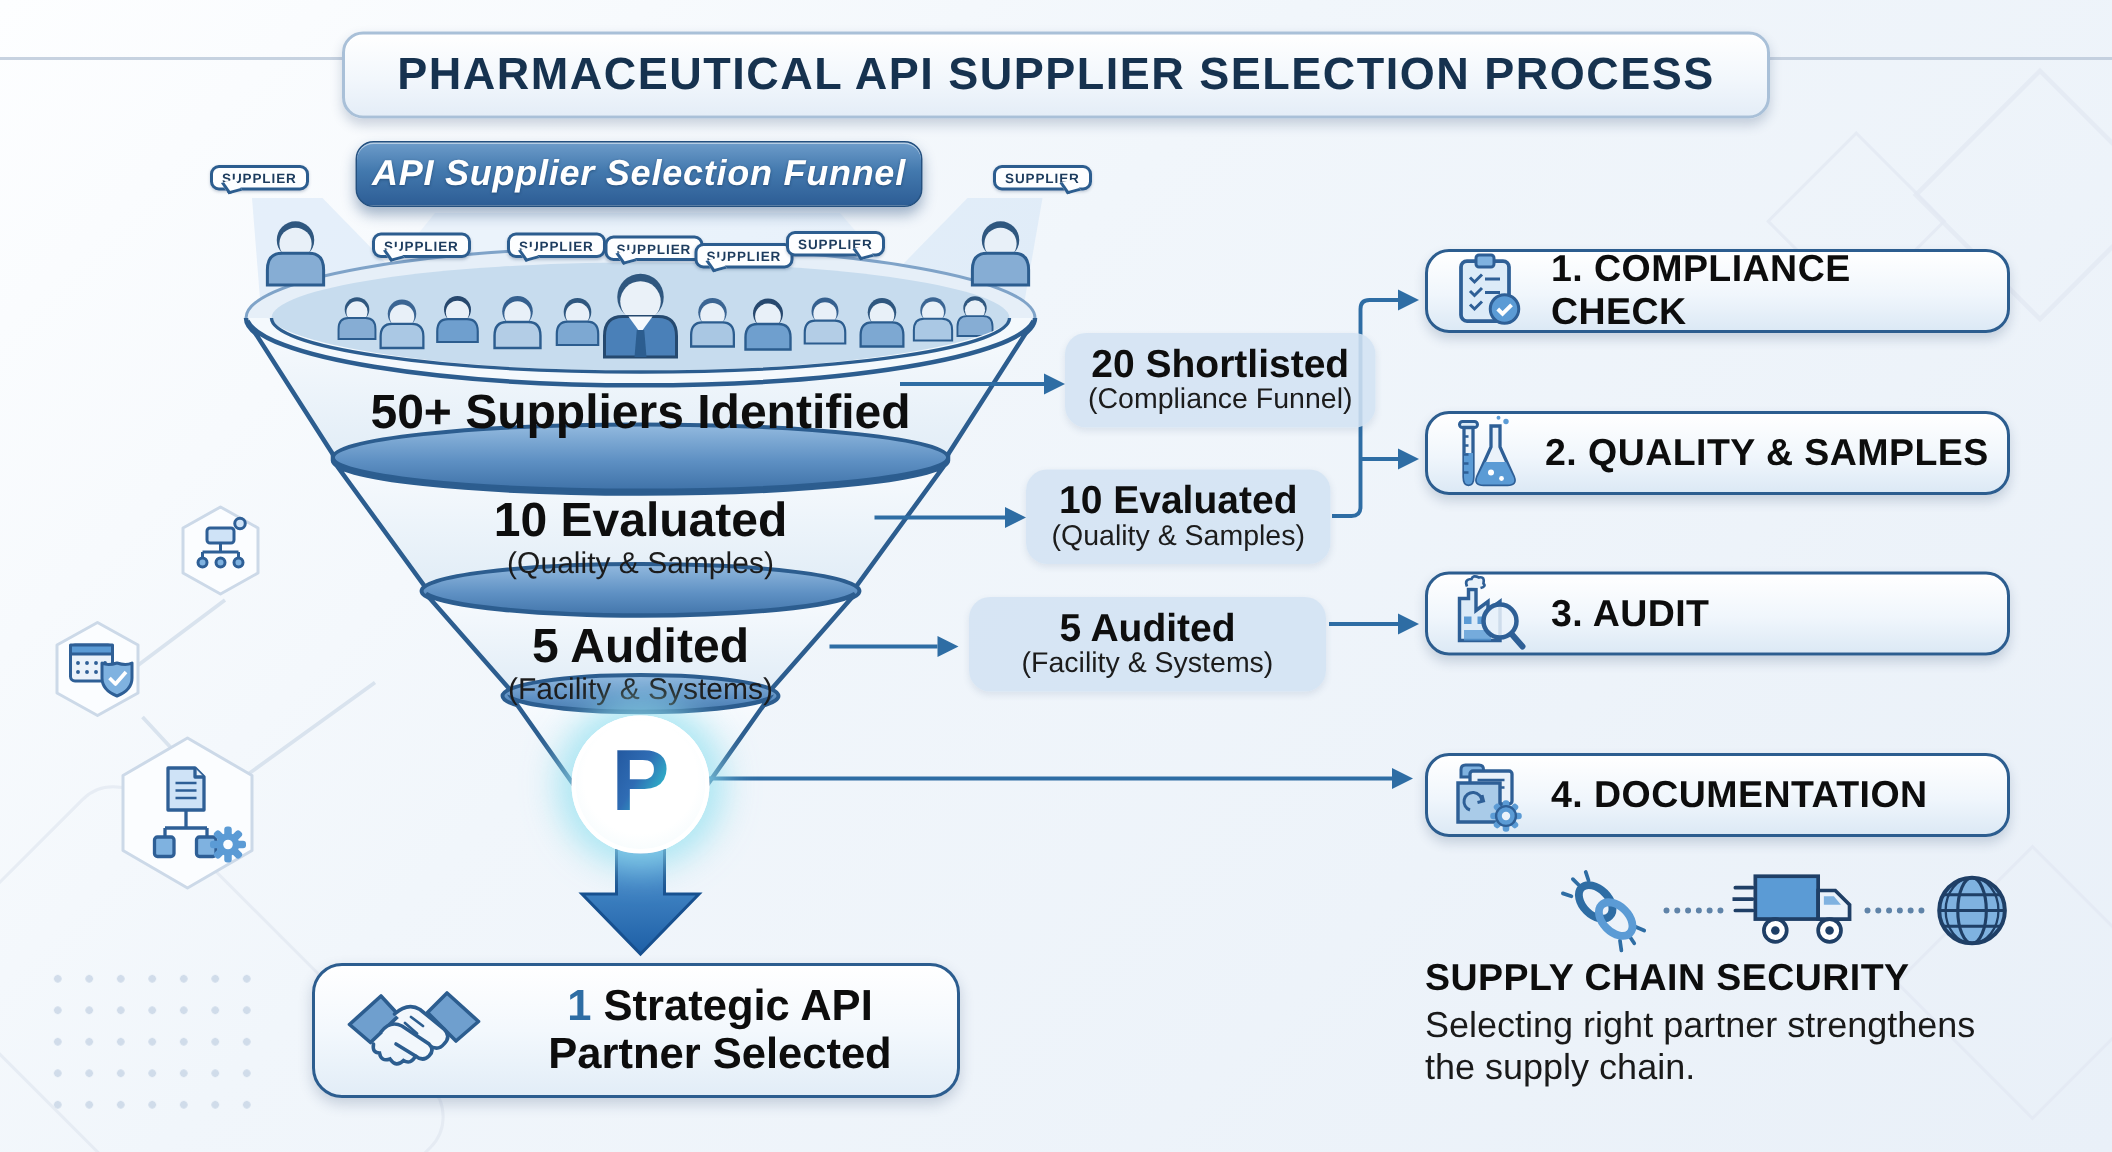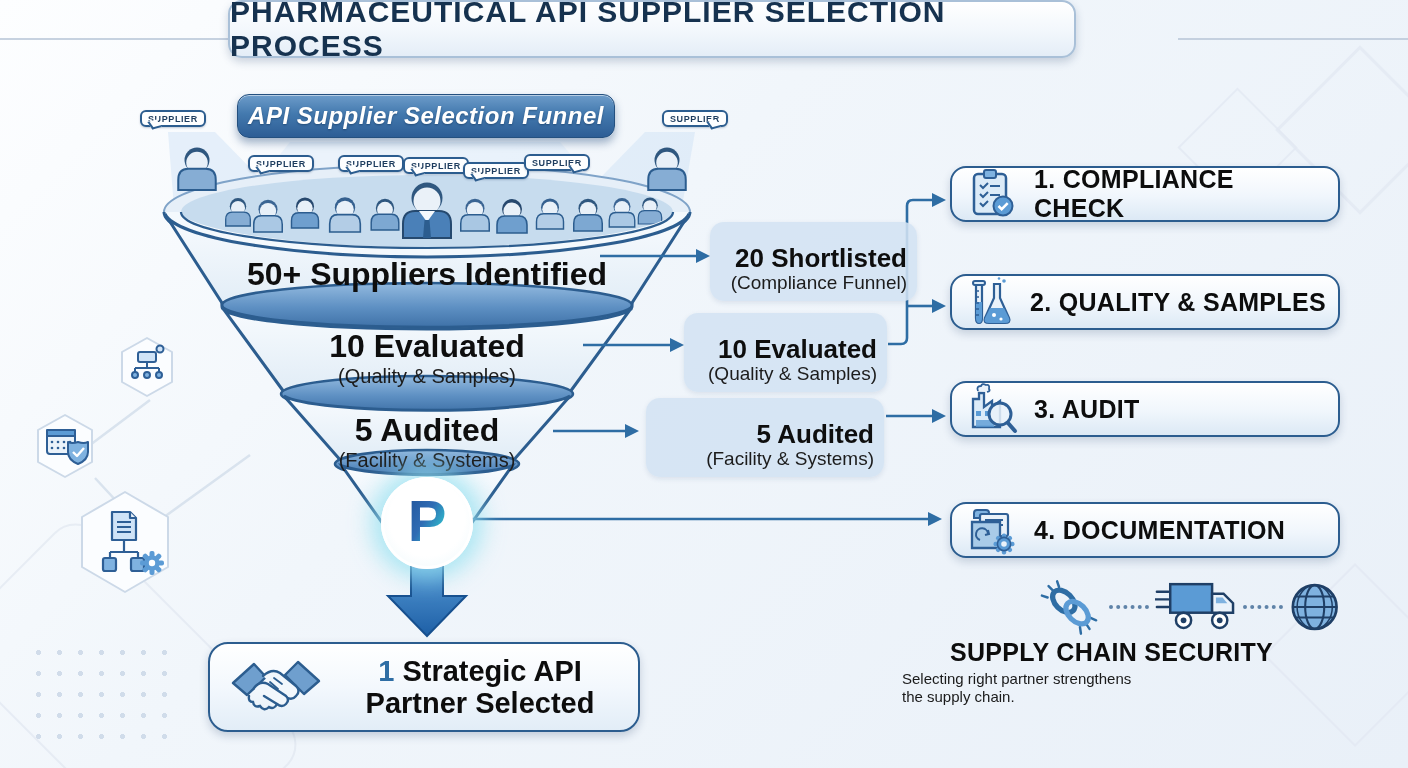--- a/index.html
+++ b/index.html
@@ -12,21 +12,21 @@
   .abs { position:absolute; }
 
   
   .bg-rule { position:absolute; top:38px; height:2px; background:#b9c7d8; opacity:.8; }
   .bg-diamond { position:absolute; border:2px solid #e2e9f2; transform:rotate(45deg); opacity:.8; }
   .bg-dots { position:absolute; background-image:radial-gradient(#c5d3e4 2.4px, transparent 2.6px); background-size:21px 21px; opacity:.75; }
   .bg-hexline { position:absolute; border:2px solid #dde5ef; opacity:.6; }
 
   
   .title-box {
-    left:228px; top:0; width:848px; height:58px;
+    left:228px; top:21px; width:952px; height:58px;
     background:linear-gradient(180deg,#ffffff 0%,#f2f7fc 55%,#e4edf7 100%);
     border:2px solid #a9c0d8; border-radius:14px;
     box-shadow:0 4px 8px rgba(40,70,110,.22), 0 1px 0 #fff inset;
     display:flex; align-items:center; justify-content:center;
   }
   .title-box h1 { font-size:30px; font-weight:800; letter-spacing:1px; color:#16324f; }
 
   
   .funnel-pill {
     left:237px; top:94px; width:378px; height:44px;
@@ -51,21 +51,21 @@
   .bubble.tail-right::after { left:auto; right:8px; }
 
   
   .stage { position:absolute; text-align:center; z-index:3; }
   .stage .h { font-size:32px; font-weight:800; color:#0e0e0e; }
   .stage .s { font-size:20px; font-weight:400; color:#1c1c1c; }
 
   
   .callout {
     position:absolute; background:rgba(211,227,243,.88); border-radius:14px;
-    text-align:right; padding:22px 10px 7px; z-index:3;
+    text-align:center; padding:6px 10px 7px; z-index:3;
     box-shadow:0 2px 5px rgba(60,90,130,.12);
   }
   .callout .h { font-size:26px; font-weight:800; color:#0e0e0e; line-height:1.08; }
   .callout .s { font-size:19px; font-weight:400; color:#1c1c1c; line-height:1.15; }
 
   
   .step-card {
     position:absolute; left:950px; width:390px; height:56px;
     background:linear-gradient(180deg,#ffffff 0%,#f0f6fc 55%,#dce9f5 100%);
     border:2.5px solid #2c5d8f; border-radius:16px;
@@ -97,21 +97,21 @@
     box-shadow:0 4px 9px rgba(40,70,110,.22);
     display:flex; align-items:center; gap:14px; padding:0 14px 0 20px; z-index:3;
   }
   .result-text { flex:1; text-align:center; font-size:29px; font-weight:800; line-height:1.12; color:#0d0d0d; }
   .result-text .num { color:#2e6da4; }
 
   
   .sc-icons { left:1040px; top:578px; width:300px; height:58px; display:flex; align-items:center; justify-content:center; gap:6px; z-index:3; }
   .sc-dots { width:42px; height:0; border-top:4px dotted #5f83a8; }
   .sc-head { left:950px; top:638px; width:420px; font-size:25px; font-weight:800; color:#0d0d0d; letter-spacing:.3px; z-index:3; }
-  .sc-body { left:902px; top:670px; width:420px; font-size:15px; font-weight:400; color:#1a1a1a; line-height:1.18; z-index:3; }
+  .sc-body { left:950px; top:670px; width:420px; font-size:24px; font-weight:400; color:#1a1a1a; line-height:1.18; z-index:3; }
 
   svg { display:block; }
   .layer { position:absolute; left:0; top:0; z-index:2; pointer-events:none; }
 </style>
 </head>
 <body>
 
 <div class="bg-rule" style="left:0;width:230px;"></div>
 <div class="bg-rule" style="left:1178px;width:230px;"></div>
 <div class="bg-diamond" style="left:1195px;top:105px;width:85px;height:85px;"></div>

